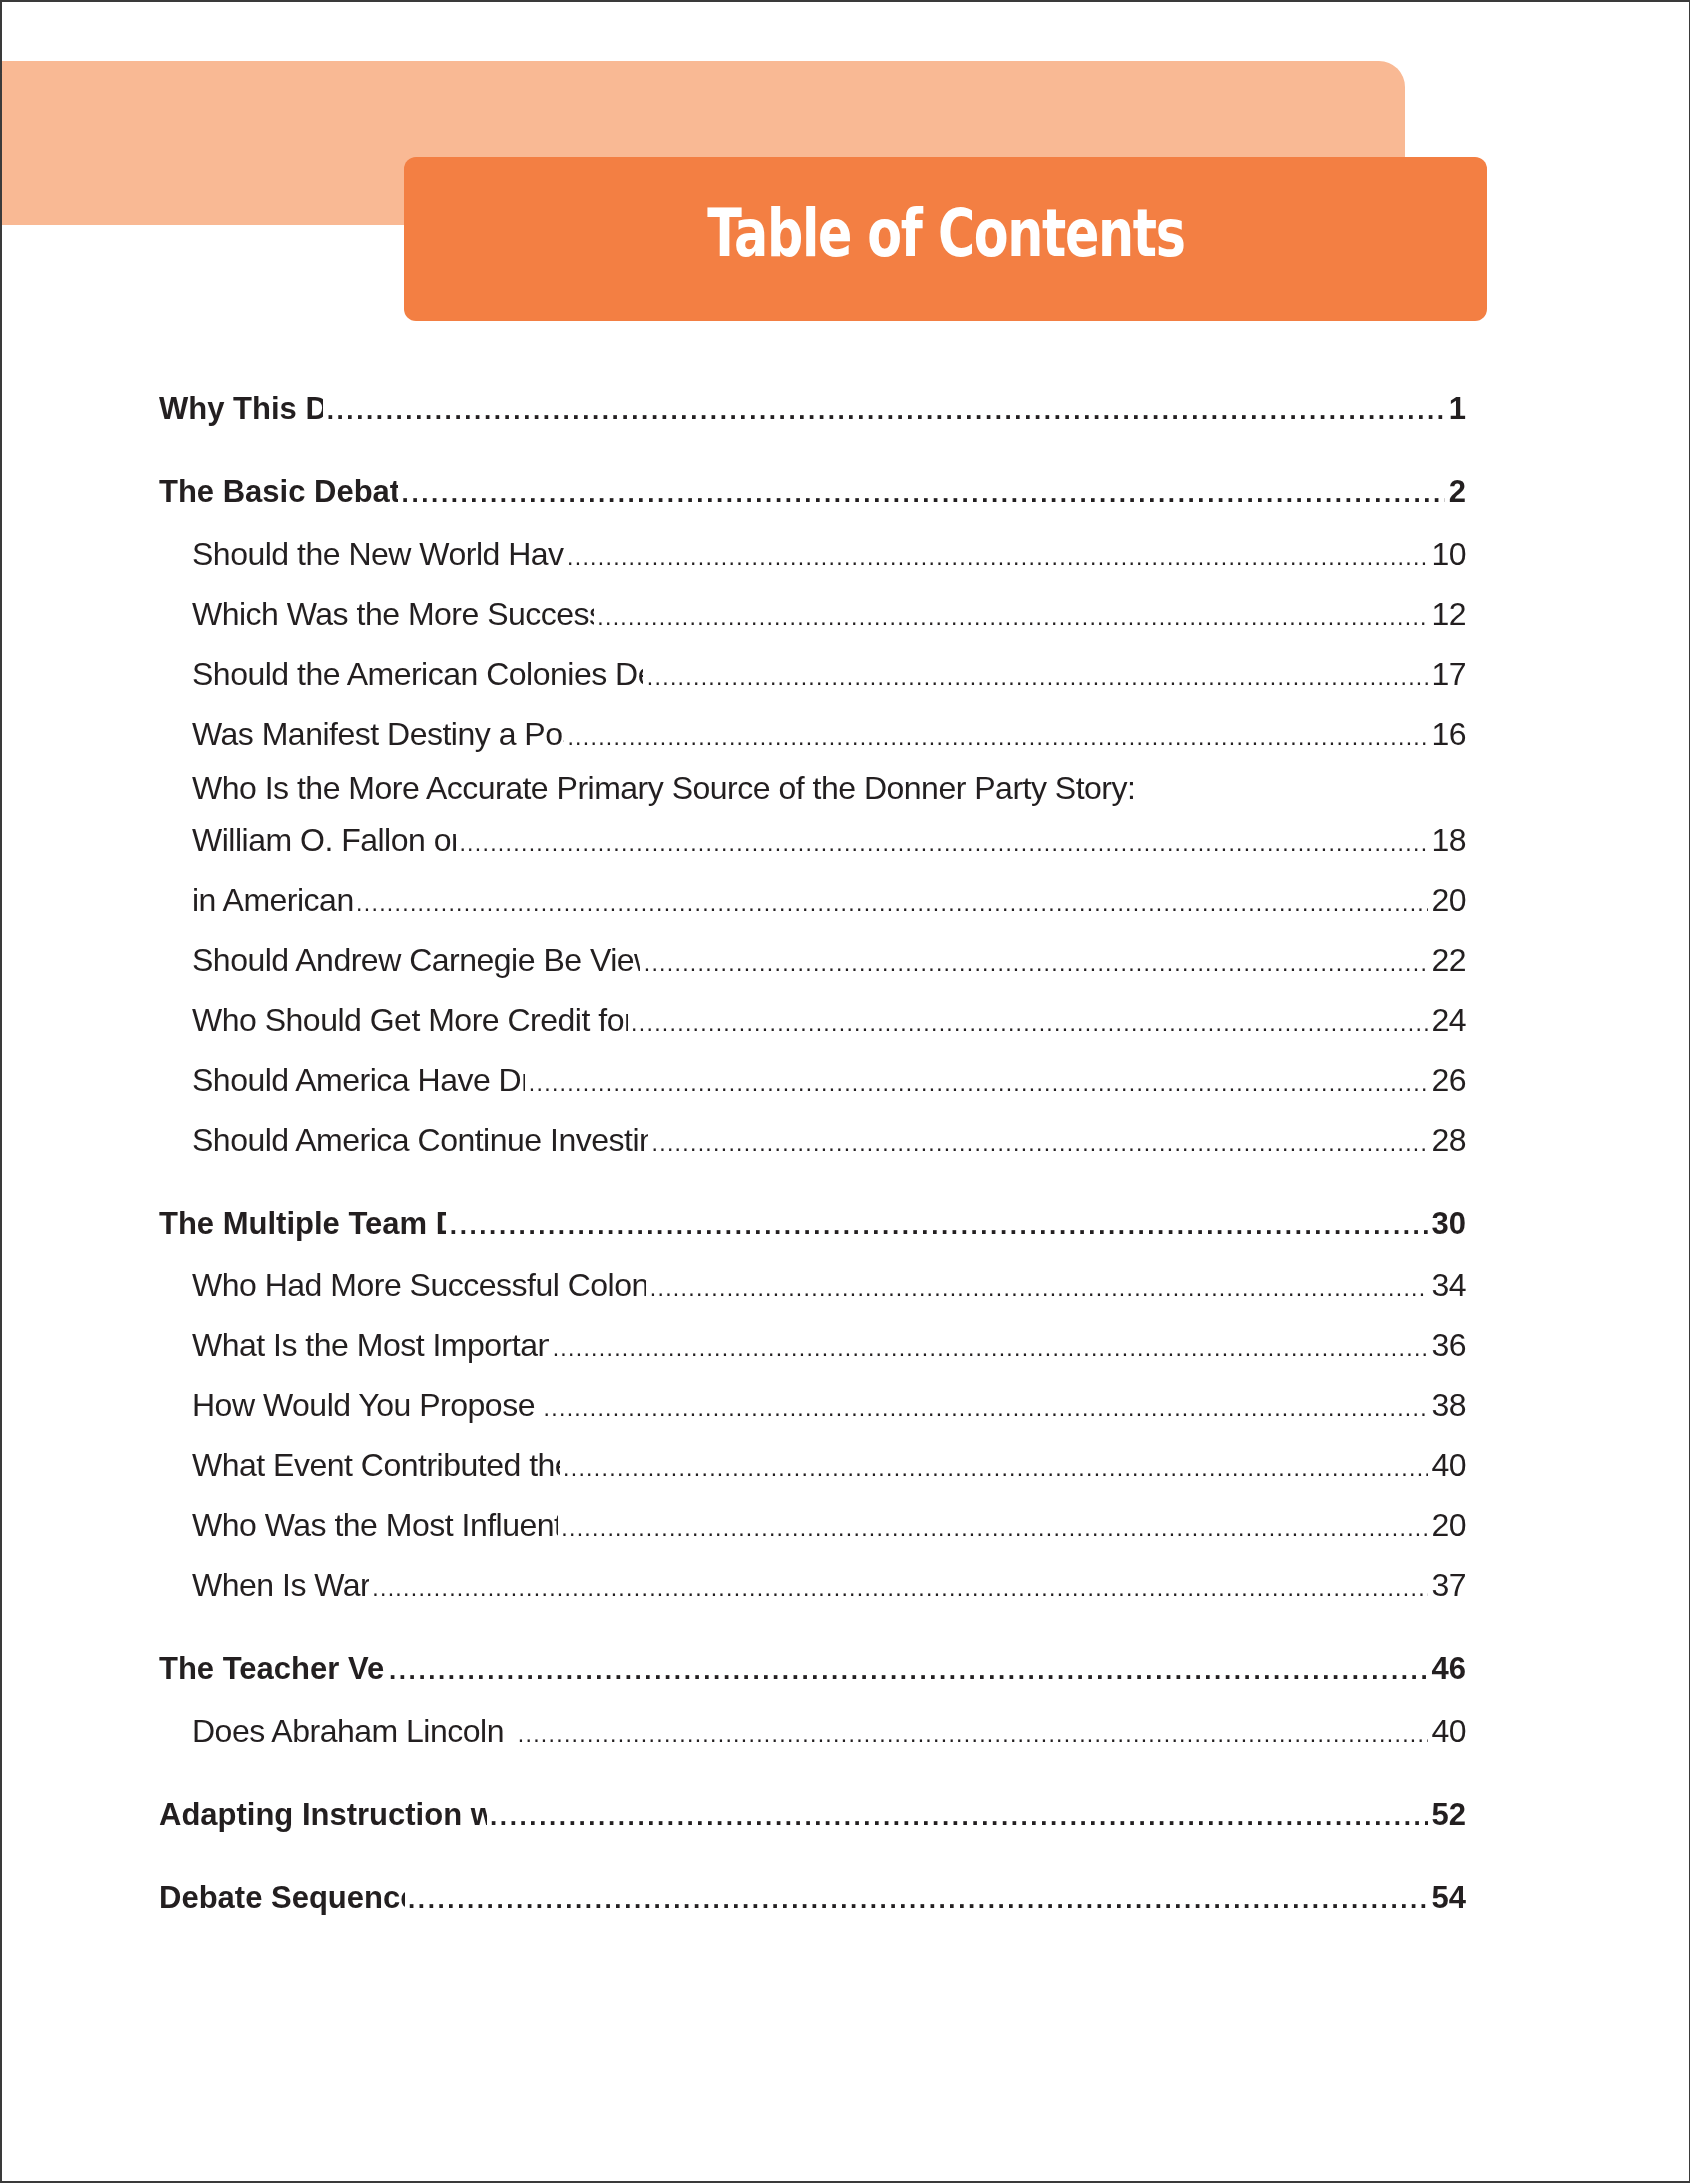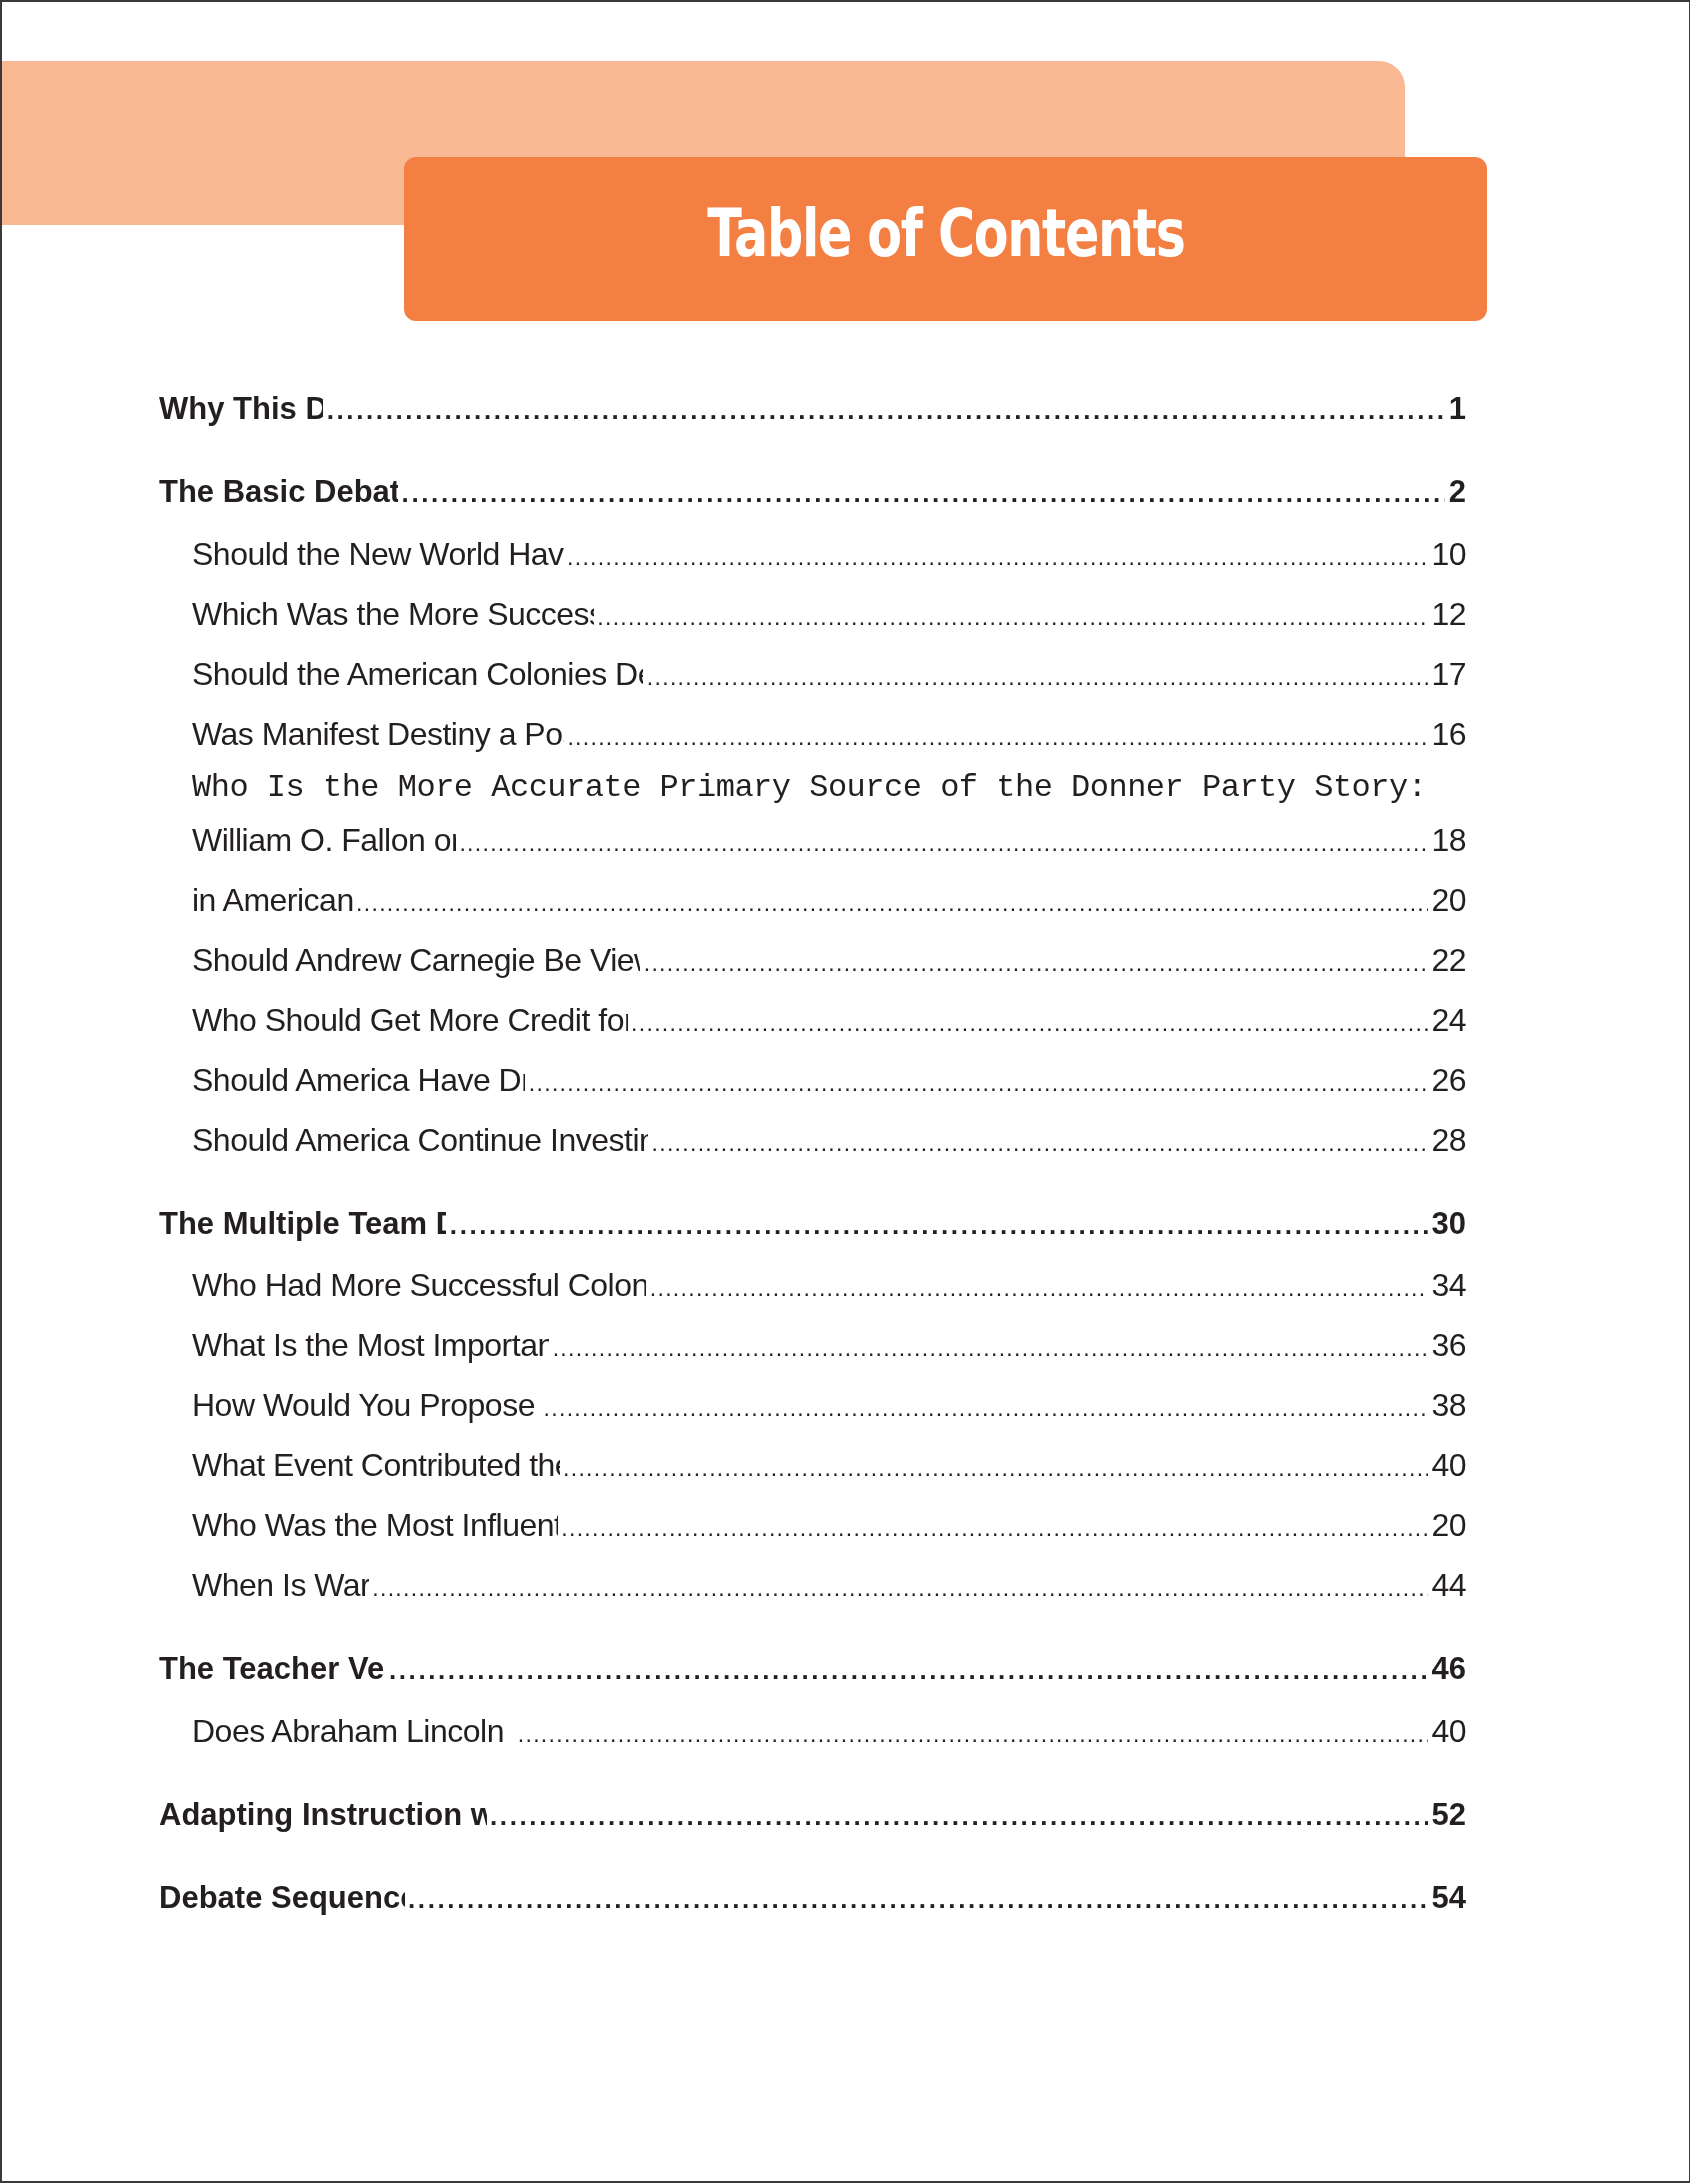--- a/index.html
+++ b/index.html
@@ -40,21 +40,21 @@
     margin-top: 23px;
   }
   .row.heading.first { margin-top: 0; }
   .row.sub {
     font-family: "Liberation Sans", sans-serif; font-weight: normal; font-size: 32px;
     padding-left: 33px; letter-spacing: -0.5px;
   }
   .row.sub.after-heading { margin-top: 2.6px; }
   .entry-text { flex: 0 1 auto; overflow: hidden; }
   .prefix-line {
-    font-family: Liberation Mono, monospace; font-size: 32px; letter-spacing: -0.5px;
+    font-family: Liberation Sans, sans-serif; font-size: 32px; letter-spacing: -0.5px;
     padding-left: 33px; height: 46px; line-height: 46px; white-space: nowrap;
     margin-top: 0px; color: #231f20;
   }
   .prefix-line + .row { height: 60px; }
   .leader {
     flex: 1 1 auto; overflow: hidden; white-space: nowrap; min-width: 17.5px;
     margin: 0 3.5px; letter-spacing: 1.7px;
   }
   .row.sub .leader { font-size: 23px; letter-spacing: 1.3px; }
   .row.heading .leader { font-size: 26px; letter-spacing: 2.6px; }
@@ -190,21 +190,21 @@
         <div class="row sub">
           <span class="entry-text">Who Was the Most Influential Man During the Gilded Age?</span>
           <span class="leader"></span>
           <span class="page-num">20</span>
         </div>
       </div>
       <div class="sub-entry">
         <div class="row sub">
           <span class="entry-text">When Is War Justified?</span>
           <span class="leader"></span>
-          <span class="page-num">44</span>
+          <span class="page-num">37</span>
         </div>
       </div>
       <div class="row heading">
         <span class="entry-text">The Teacher Versus Student Debate</span>
         <span class="leader"></span>
         <span class="page-num">46</span>
       </div>
       <div class="sub-entry">
         <div class="row sub after-heading">
           <span class="entry-text">Does Abraham Lincoln Deserve a Second Term?</span>

